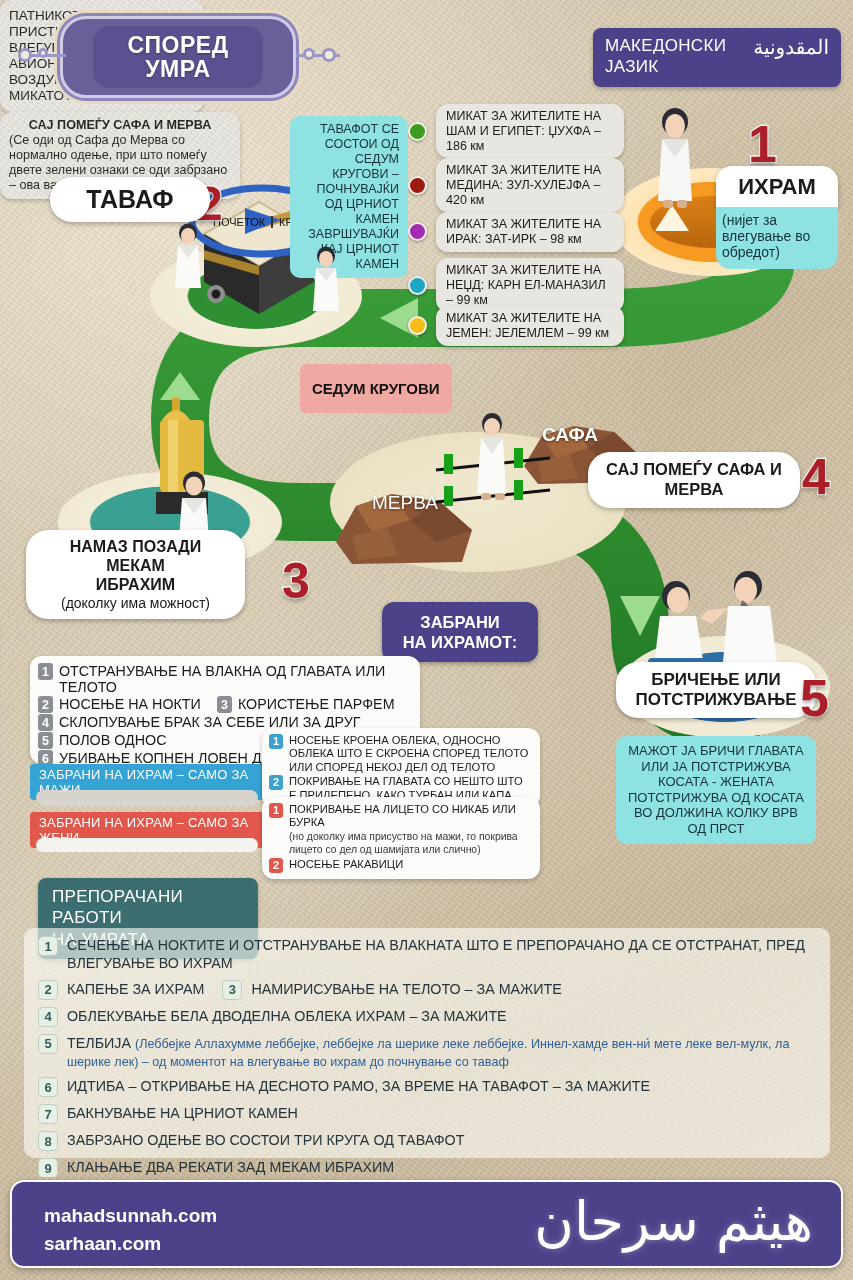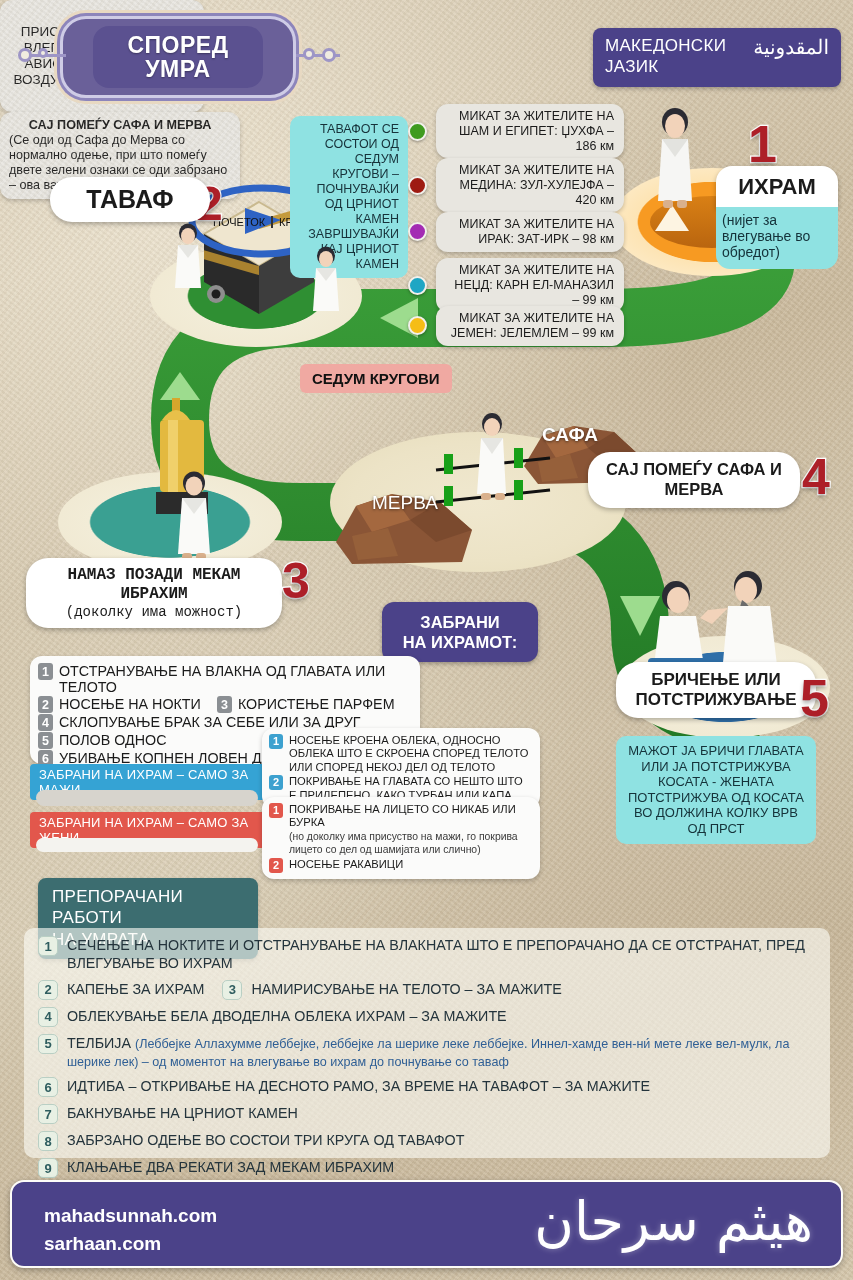--- a/index.html
+++ b/index.html
@@ -53,21 +53,21 @@
   }
   .lang-badge .ar { float:right; font-size:20px; }
   .white-pill {
     background:#fff; border-radius:22px; padding:8px 16px;
     box-shadow:0 2px 5px rgba(0,0,0,.28); text-align:center;
     color:#1b1b1b;
   }
   .grey-box {
     background:#e8e6e0; border-radius:12px; padding:5px 10px;
     box-shadow:0 2px 4px rgba(0,0,0,.22);
-    font-size:12.5px; line-height:1.18; text-align:right; color:#1b1b1b;
+    font-size:12.5px; line-height:1.18; text-align:left; color:#1b1b1b;
   }
   .cyan-box {
     background:#8fe2e2; border-radius:10px; padding:6px 9px;
     font-size:13px; line-height:1.2; color:#17323a;
   }
   .step-num {
     position:absolute; font-size:52px; font-weight:bold; color:#ad1f28;
     -webkit-text-stroke:2.5px #fff; paint-order:stroke fill;
     text-shadow:0 3px 4px rgba(0,0,0,.3); line-height:1;
   }
@@ -283,21 +283,21 @@
   <div style="position:absolute; left:308px; top:245px;">
     <svg viewBox="0 0 36 76" width="36" height="76">
       <ellipse cx="18" cy="11" rx="9" ry="9.5" fill="#2b2b33"></ellipse>
       <ellipse cx="18" cy="14" rx="7" ry="8" fill="#f2d3ba"></ellipse>
       <path d="M8 23 L28 23 L31 66 L5 66 Z" fill="#fafaf8"></path>
       <path d="M8 23 L18 36 L28 23 Z" fill="#e6e6e2"></path>
     </svg>
   </div>
 
   <div style="position:absolute; left:300px; top:364px; background:#f0a9a2; color:#111;
-              border-radius:6px; padding:6px 12px; font-size:15px; font-weight:bold;">
+              border-radius:6px; padding:16px 12px; font-size:15px; font-weight:bold;">
     <span>СЕДУМ КРУГОВИ</span>
   </div>
 
   <div class="grey-box" style="left:240px; top:388px; width:240px; text-align:left; font-size:12.6px; padding:6px 9px; line-height:1.2;">
     <div style="text-align:center; font-weight:bold;">САЈ ПОМЕЃУ САФА И МЕРВА</div>
     <div>(Се оди од Сафа до Мерва со нормално одење, при што помеѓу двете зелени ознаки се оди забрзано – ова важи само за мажите)</div>
   </div>
 
   <div class="plat" style="left:58px; top:472px; width:224px; height:100px;
               background:radial-gradient(ellipse at 50% 50%, #3aa092 0%, #3aa092 50%, #f2ecd7 51%, #efe7cf 100%);"></div>
@@ -313,21 +313,21 @@
   <div style="position:absolute; left:172px; top:470px;">
     <svg viewBox="0 0 44 96" width="44" height="96">
       <ellipse cx="22" cy="13" rx="11" ry="11.5" fill="#2b2b33"></ellipse>
       <ellipse cx="22" cy="16" rx="8.5" ry="9.5" fill="#f2d3ba"></ellipse>
       <path d="M10 28 L34 28 L38 84 L6 84 Z" fill="#fafaf8"></path>
       <path d="M10 28 L22 44 L34 28 Z" fill="#e6e6e2"></path>
       <rect x="10" y="83" width="10" height="7" rx="3" fill="#d9b08c"></rect>
       <rect x="24" y="83" width="10" height="7" rx="3" fill="#d9b08c"></rect>
     </svg>
   </div>
-  <div class="white-pill" style="position:absolute; left:26px; top:558px; width:256px; font-size:16px; font-weight:bold; line-height:1.18;font-family:Liberation Mono, monospace;">
+  <div class="white-pill" style="position:absolute; left:26px; top:530px; width:219px; font-size:16px; font-weight:bold; line-height:1.18;">
     <div>НАМАЗ ПОЗАДИ МЕКАМ</div>
     <div>ИБРАХИМ</div>
     <div style="font-weight:normal; font-size:14px;">(доколку има можност)</div>
   </div>
   <div class="step-num" style="left:282px; top:556px; font-size:50px;">3</div>
 
   <div class="plat" style="left:330px; top:432px; width:296px; height:140px;
               background:radial-gradient(ellipse at 50% 50%, #f0e8cf 0%, #ece3c6 60%, #e6dcbb 100%);"></div>
   <div style="position:absolute; left:518px; top:404px;">
     <svg viewBox="0 0 128 86" width="128" height="86">

